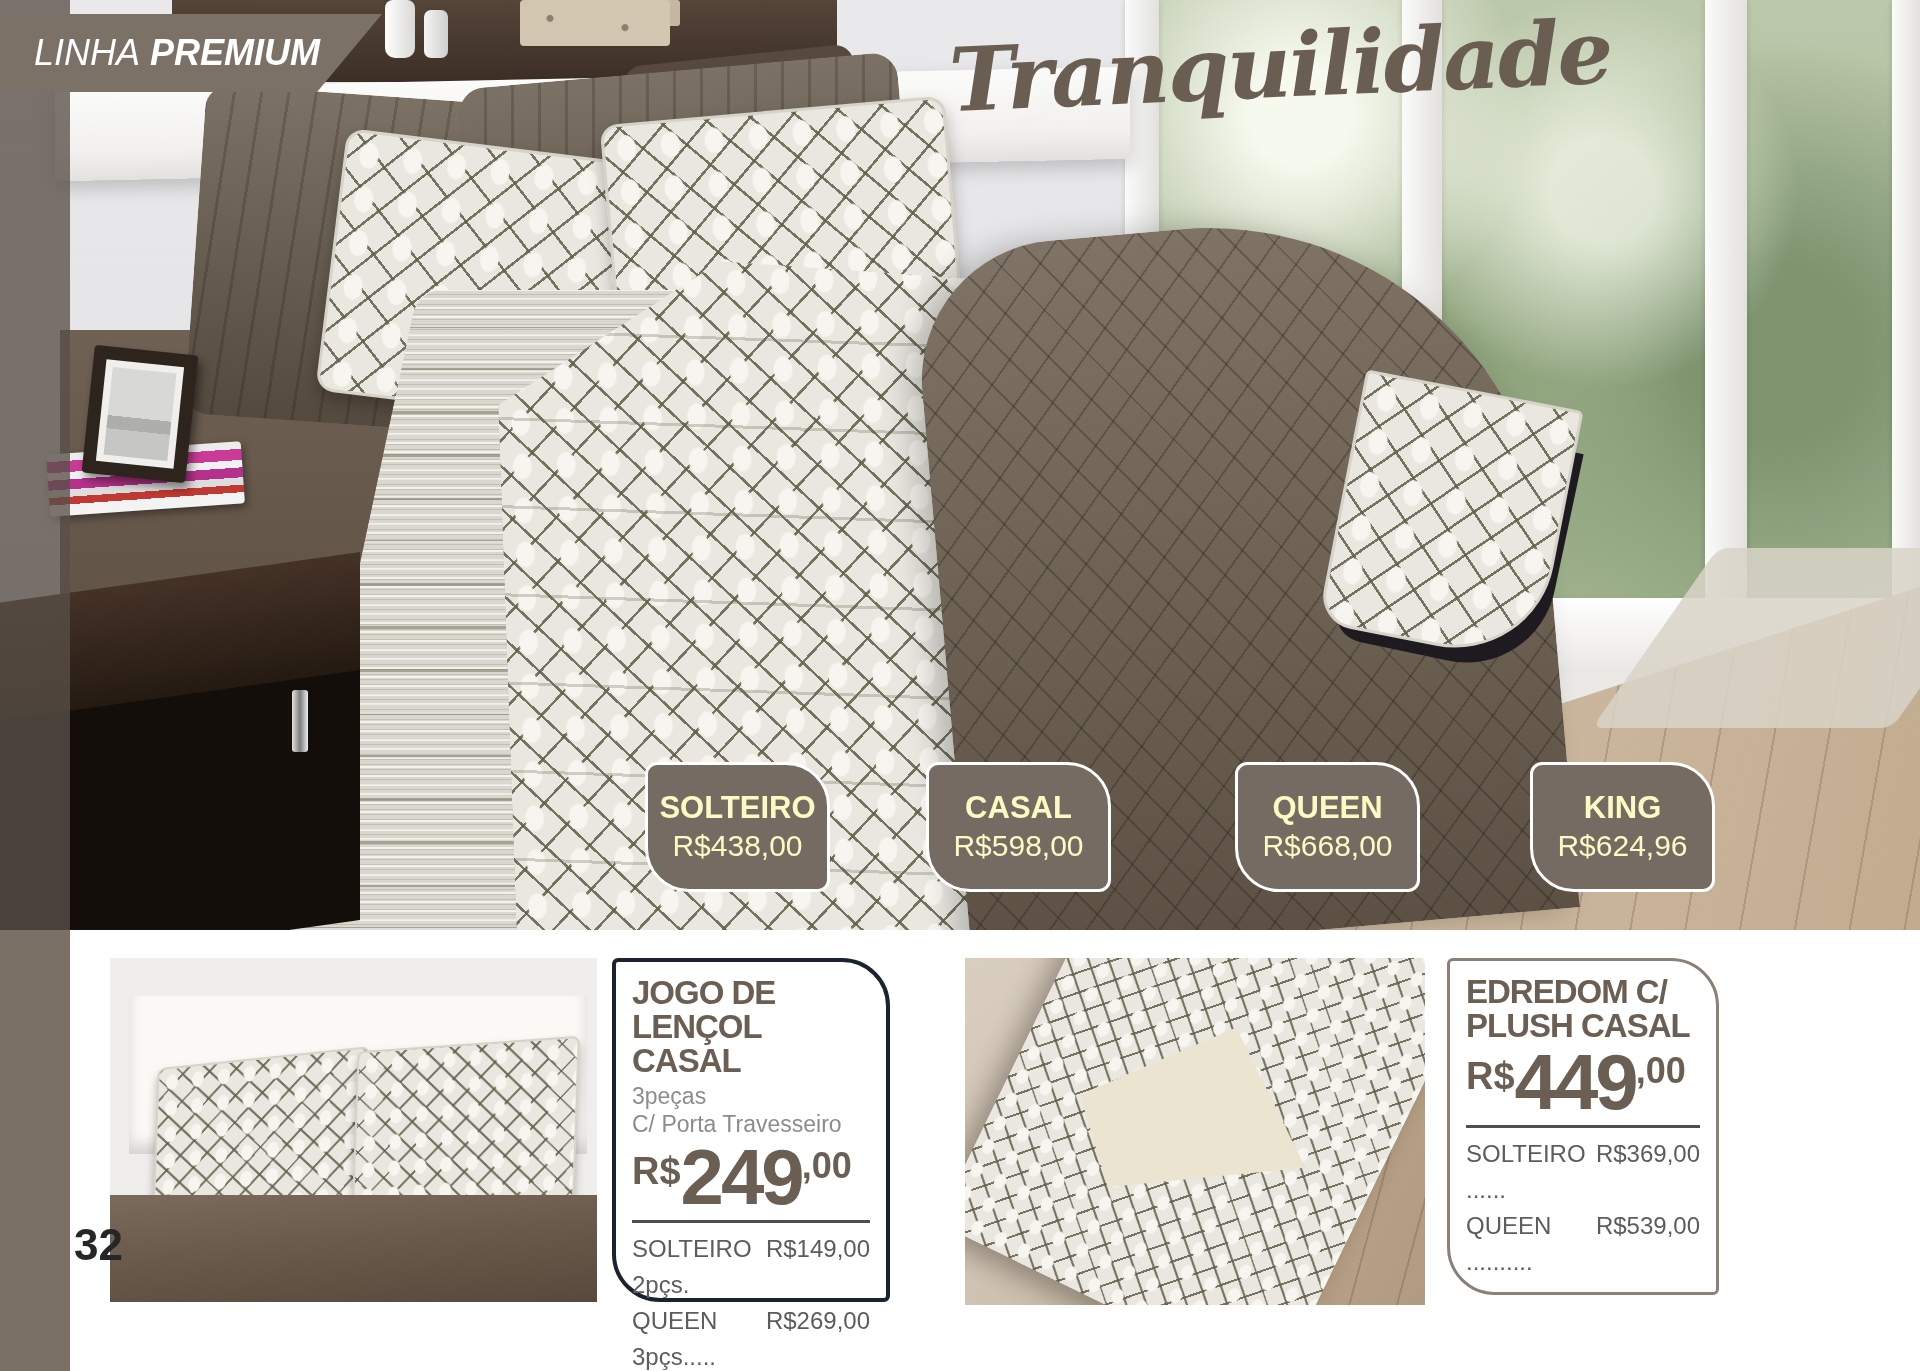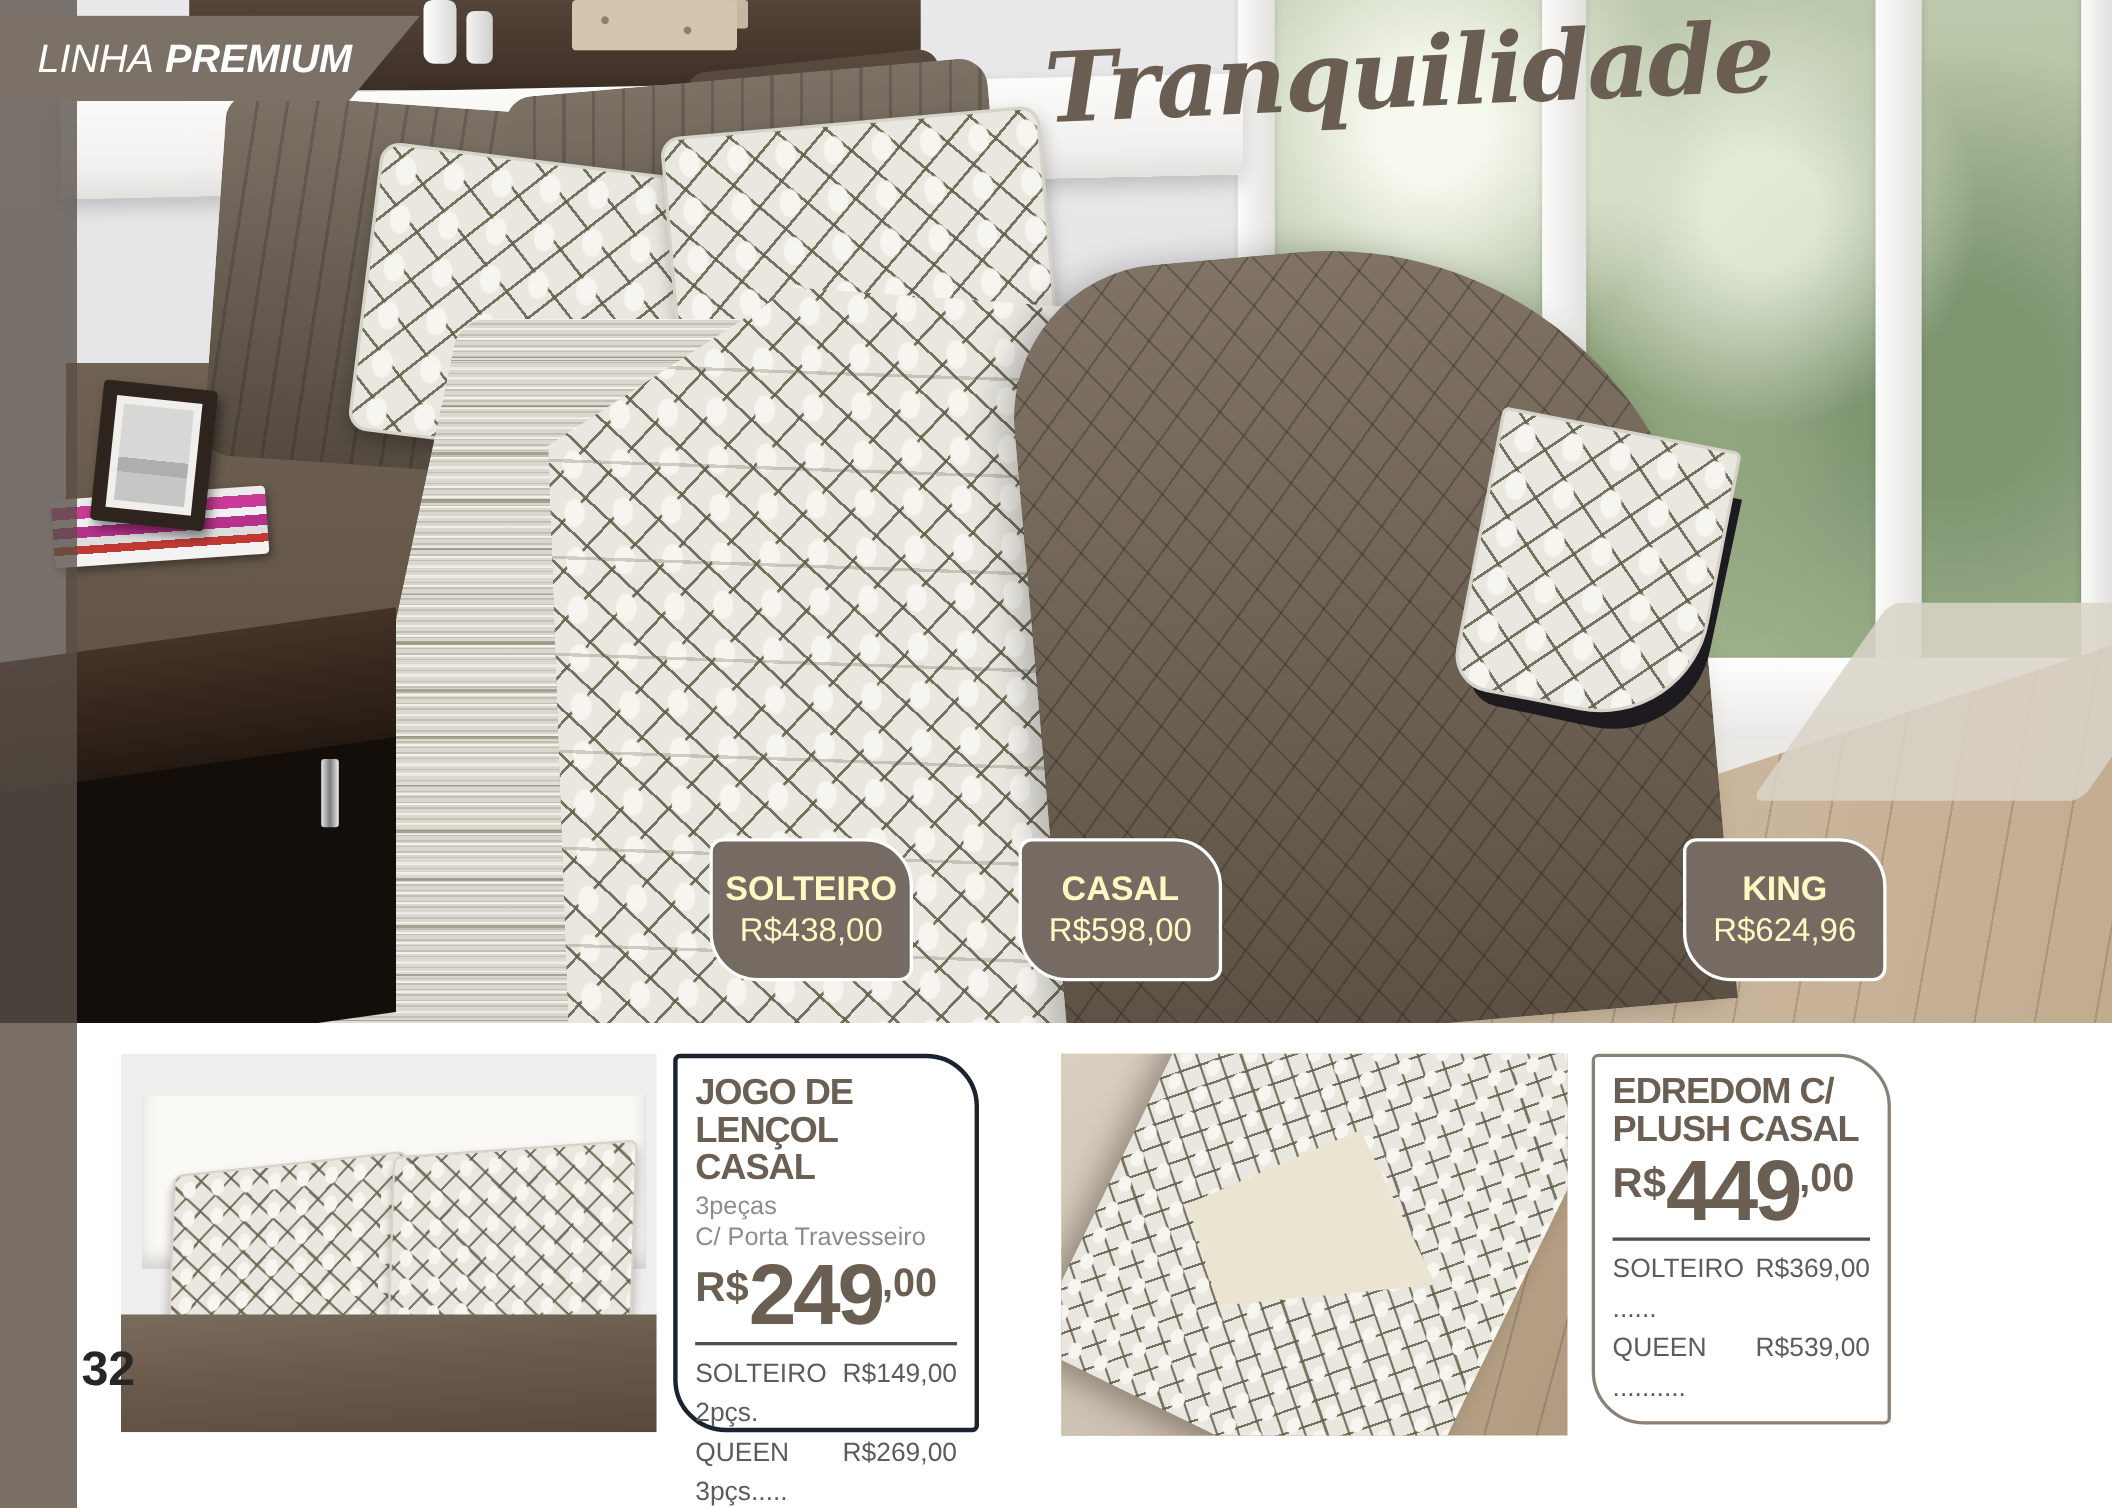--- a/index.html
+++ b/index.html
@@ -240,20 +240,24 @@
 
 
   <div class="abs tag tag1">
     <span class="tag-size">SOLTEIRO</span>
     <span class="tag-price">R$438,00</span>
   </div>
   <div class="abs tag tag2">
     <span class="tag-size">CASAL</span>
     <span class="tag-price">R$598,00</span>
   </div>
+  <div class="abs tag tag3">
+    <span class="tag-size">QUEEN</span>
+    <span class="tag-price">R$668,00</span>
+  </div>
   <div class="abs tag tag4">
     <span class="tag-size">KING</span>
     <span class="tag-price">R$624,96</span>
   </div>
 
   <div class="abs thumb thumb-bed">
     <div class="tb-headboard"></div>
     <div class="tb-pillow tb-pillow1 pat-sm"></div>
     <div class="tb-pillow tb-pillow2 pat-sm"></div>
     <div class="tb-sheet"></div>

